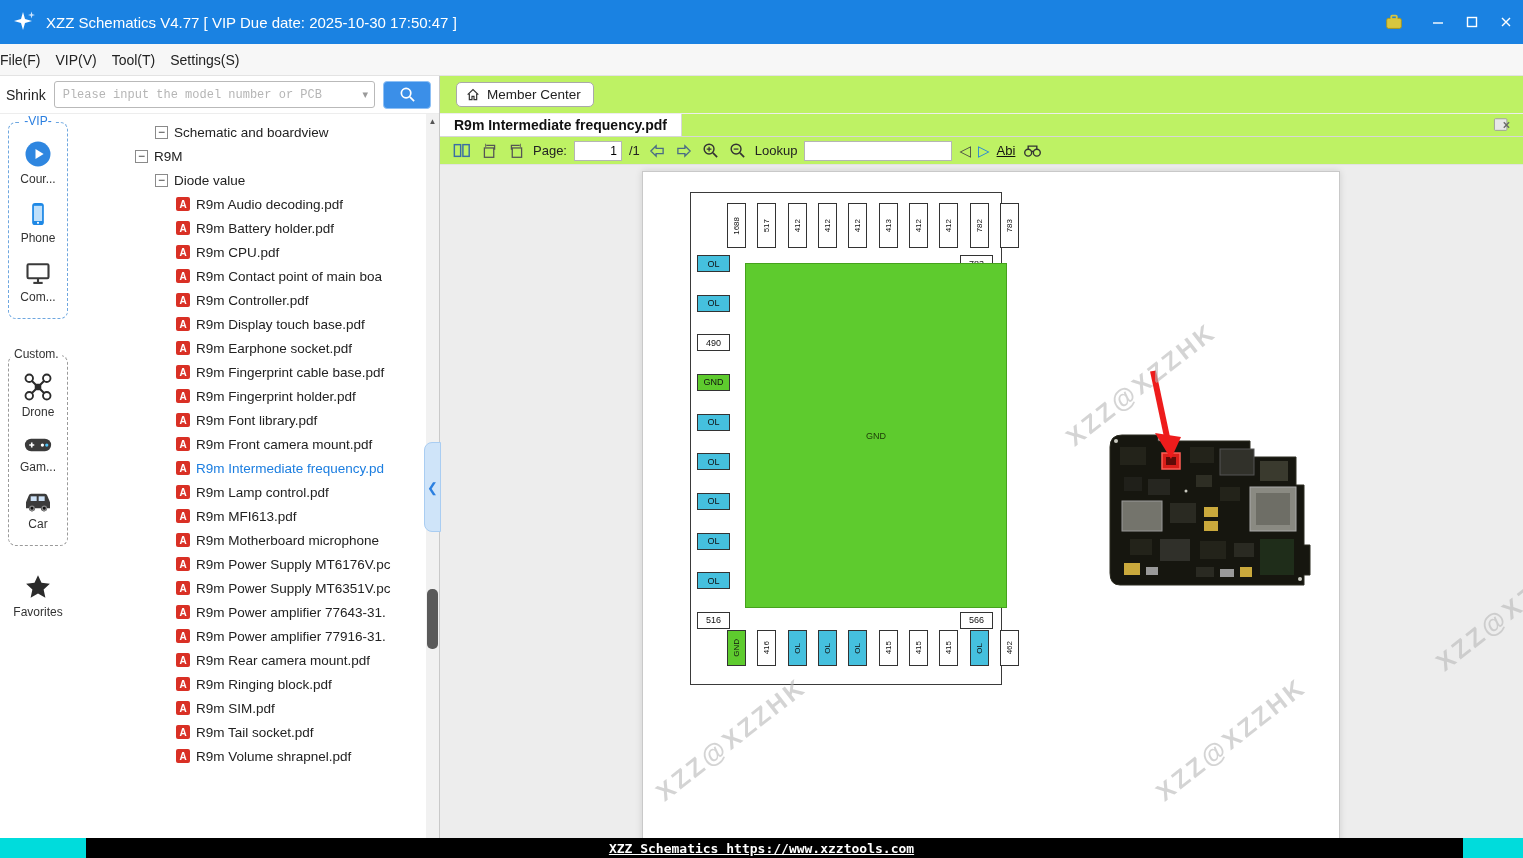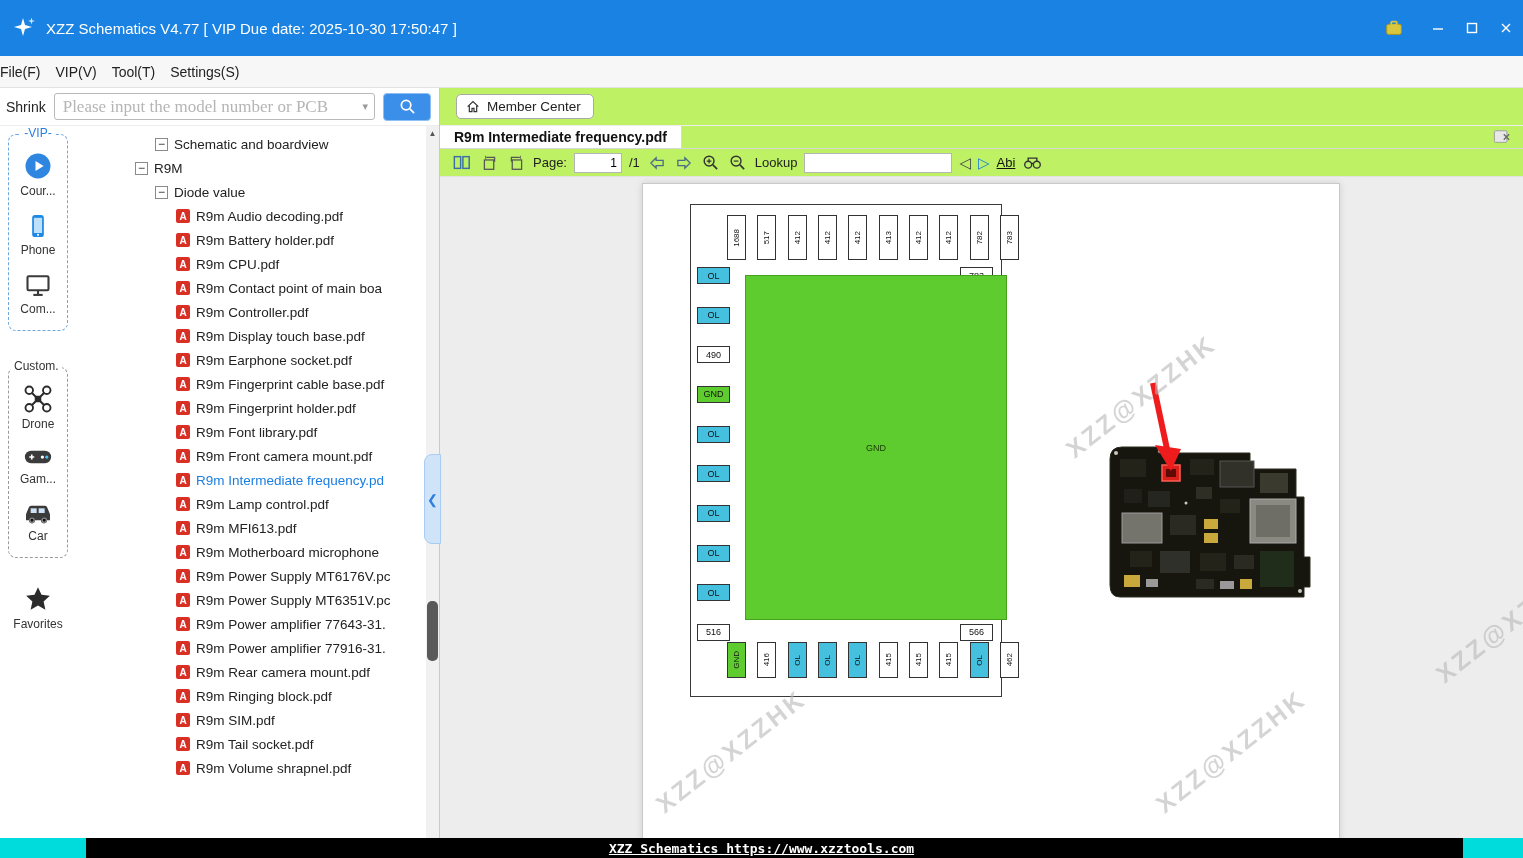--- a/index.html
+++ b/index.html
@@ -1,40 +1,40 @@
 <!DOCTYPE html>
 <html><head>
 <meta charset="utf-8">
 <style>
   * { box-sizing: border-box; margin: 0; padding: 0; }
   html,body { width:1523px; height:858px; overflow:hidden; font-family:"Liberation Sans",sans-serif; background:#fff; }
   .app { width:1523px; height:858px; display:flex; flex-direction:column; position:relative; }
 
   
-  .titlebar { height:56px; background:#1a82e2; display:flex; align-items:center; padding-left:10px; color:#fff; flex:0 0 auto; }
+  .titlebar { height:44px; background:#1a82e2; display:flex; align-items:center; padding-left:10px; color:#fff; flex:0 0 auto; }
   .app-logo { width:28px; height:28px; margin-right:8px; display:flex; align-items:center; justify-content:center; }
   .win-title { font-size:15px; }
   .tb-spacer { flex:1; }
   .tb-ico { width:34px; height:40px; display:flex; align-items:center; justify-content:center; cursor:pointer; }
   .gold-ico { margin-right:10px; }
 
   
   .menubar { height:32px; background:#f7f7f7; border-bottom:1px solid #e3e3e3; display:flex; align-items:center; gap:15px; flex:0 0 auto; }
   .menu-item { font-size:14px; color:#222; cursor:default; }
 
   
   .body { flex:1; display:flex; min-height:0; position:relative; }
   .left-pane { width:440px; flex:0 0 440px; border-right:1px solid #c9c9c9; display:flex; flex-direction:column; min-height:0; background:#fff; }
   .main-pane { flex:1; display:flex; flex-direction:column; min-width:0; background:#bef264; }
 
   
   .search-row { height:38px; flex:0 0 38px; display:flex; align-items:center; padding:0 8px 0 6px; gap:8px; border-bottom:1px solid #ededed; }
   .shrink-btn { font-size:14px; color:#222; cursor:pointer; }
   .search-box { flex:1; height:27px; border:1px solid #b9b9b9; border-radius:3px; display:flex; align-items:center; background:#fff; padding:0 4px 0 8px; }
-  .search-box input { border:none; outline:none; flex:1; font-size:17px; color:#333; font-family:Liberation Serif, serif; }
+  .search-box input { border:none; outline:none; flex:1; font-size:12px; color:#333; font-family:Liberation Mono, monospace; }
   .search-box input::placeholder { color:#b5b5b5; }
   .caret { color:#9a9a9a; font-size:11px; padding:0 2px; }
   .search-btn { width:48px; height:28px; background:#3b8fe8; border:1px solid #8ec0f5; border-radius:4px; display:flex; align-items:center; justify-content:center; cursor:pointer; }
 
   
   .left-lower { flex:1; display:flex; min-height:0; }
   .sidebar { width:75px; flex:0 0 75px; padding:8px 5px 0 6px; display:flex; flex-direction:column; align-items:center; }
   .side-group { width:60px; border-radius:8px; position:relative; display:flex; flex-direction:column; align-items:center; padding:16px 0 10px; }
   .side-group.vip { border:1px dashed #6ea7e0; }
   .side-group.custom { border:1px dashed #9a9a9a; margin-top:36px; }

